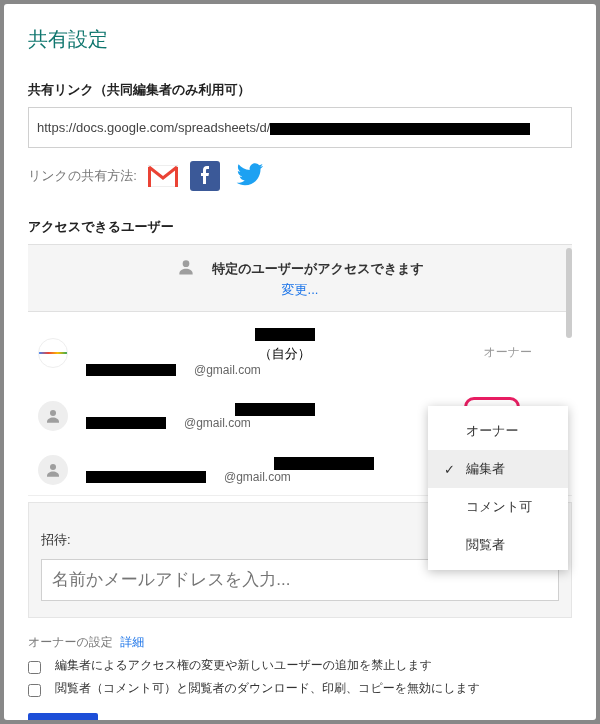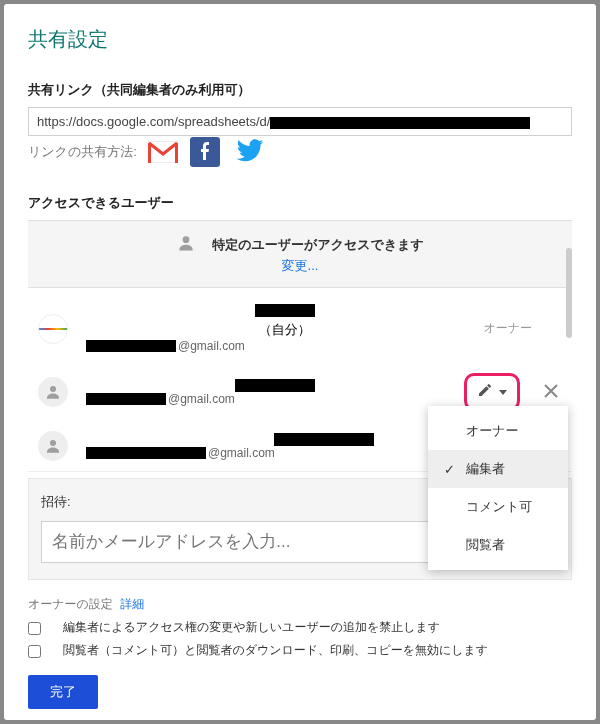--- a/index.html
+++ b/index.html
@@ -17,24 +17,24 @@
       border-radius: 3px;
       padding: 22px 24px;
       overflow: hidden;
       position: relative;
     }
     .title { font-size: 20px; color: #0f766e; margin-bottom: 28px; font-weight: normal; }
     .section-label { font-size: 13px; color: #222; font-weight: bold; margin-bottom: 8px; }
     .link-input {
       width: 100%;
       border: 1px solid #d0d0d0;
-      padding: 6px 8px;
+      padding: 12px 8px;
       font-size: 13px;
       color: #444;
-      margin-bottom: 0;
+      margin-bottom: 12px;
     }
     .link-input .redact { display: inline-block; width: 260px; height: 12px; background: #000; vertical-align: middle; }
     .share-row { display: flex; align-items: center; gap: 10px; margin-bottom: 26px; }
     .share-row .lbl { font-size: 13px; color: #777; }
     .icon-wrap { width: 32px; height: 32px; display: flex; align-items: center; justify-content: center; }
     .user-list { border-bottom: 1px solid #eee; }
     .access-header {
       display: flex; align-items: center; justify-content: space-between;
       background: #f5f5f5; padding: 12px 10px; border-top: 1px solid #e0e0e0; border-bottom: 1px solid #e0e0e0;
       margin-bottom: 6px;
@@ -43,21 +43,21 @@
     .access-header .left { display: flex; align-items: center; gap: 16px; }
     .person-icon { color: #9e9e9e; }
     .access-text { font-size: 13px; font-weight: bold; color: #333; }
     .change-link { color: #1a73e8; font-size: 13px; cursor: pointer; }
     .user-row { display: flex; align-items: center; padding: 10px 10px; }
     .avatar { width: 30px; height: 30px; border-radius: 50%; background: #eee; display:flex; align-items:center; justify-content:center; margin-right: 18px; flex-shrink:0;}
     .avatar.g { background: linear-gradient(90deg,#4285f4,#ea4335,#fbbc05,#34a853); background-size:100% 2px; background-repeat:no-repeat; background-position:center; background-color:#fff; border:1px solid #eee;}
     .uinfo { flex: 1; }
     .uname { font-size: 13px; display:flex; align-items:center; gap:4px;flex-direction:column;}
     .uname .redact { display:inline-block; width:60px; height:13px; background:#000; }
-    .uemail { font-size: 12px; color: #666; display:flex; align-items:center; gap:2px;}
+    .uemail { font-size: 12px; color: #666; display:flex; align-items:center; gap:18px;}
     .uemail .redact { display:inline-block; height:12px; background:#000; }
     .role { font-size: 12px; color: #999; margin-right: 30px; }
     .role-btn {
       display: flex; align-items: center; gap: 6px;
       border: 3px solid #e91e63; border-radius: 10px; padding: 6px 10px;
       cursor: pointer;
     }
     .role-btn .caret { width:0;height:0;border-left:4px solid transparent;border-right:4px solid transparent;border-top:5px solid #555; }
     .remove-x { color: #888; font-size: 18px; cursor: pointer; margin-left: 20px; padding:4px;}
     .dropdown {
@@ -66,26 +66,26 @@
       width: 140px;
       background: #fff;
       box-shadow: 0 2px 10px rgba(0,0,0,0.25);
       z-index: 10;
       padding: 6px 0;
     }
     .ditem { padding: 10px 16px; font-size: 13px; color: #333; cursor:pointer; display:flex; align-items:center; gap:8px;}
     .ditem.selected { background: #eeeeee; }
     .ditem .check { width:14px; visibility:hidden; }
     .ditem.selected .check { visibility:visible; }
-    .invite-box { background:#f5f5f5; padding: 14px 12px 16px; margin-top: 6px; border:1px solid #e5e5e5;}
+    .invite-box { background:#f5f5f5; padding: 28px 12px 16px; margin-top: 6px; border:1px solid #e5e5e5;}
     .invite-label { font-size: 13px; color:#333; margin-bottom:10px; }
     .invite-input { width:100%; border:1px solid #d0d0d0; background:#fff; padding:10px; font-size:17px; color:#999; }
     .owner-settings { margin-top: 16px; font-size:12px; color:#777; }
     .owner-settings .det { color:#1a73e8; cursor:pointer; margin-left:4px;}
-    .cbrow { display:flex; align-items:center; gap:22px; margin-top:6px; font-size:12px; color:#333;}
+    .cbrow { display:flex; align-items:flex-end; gap:14px; margin-top:6px; font-size:12px; color:#333;}
     .cbrow input { margin-top:2px;}
     .done-btn {
       margin-top: 16px; background:#1d4ed8; color:#fff; border:none;
       padding: 8px 22px; font-size:13px; cursor:pointer; border-radius:2px;
     }
     .scroll-ind { position:absolute; top:244px; right:24px; width:6px; height:90px; background:#ccc; border-radius:3px;}
   </style>
 </head>
 <body>
 

